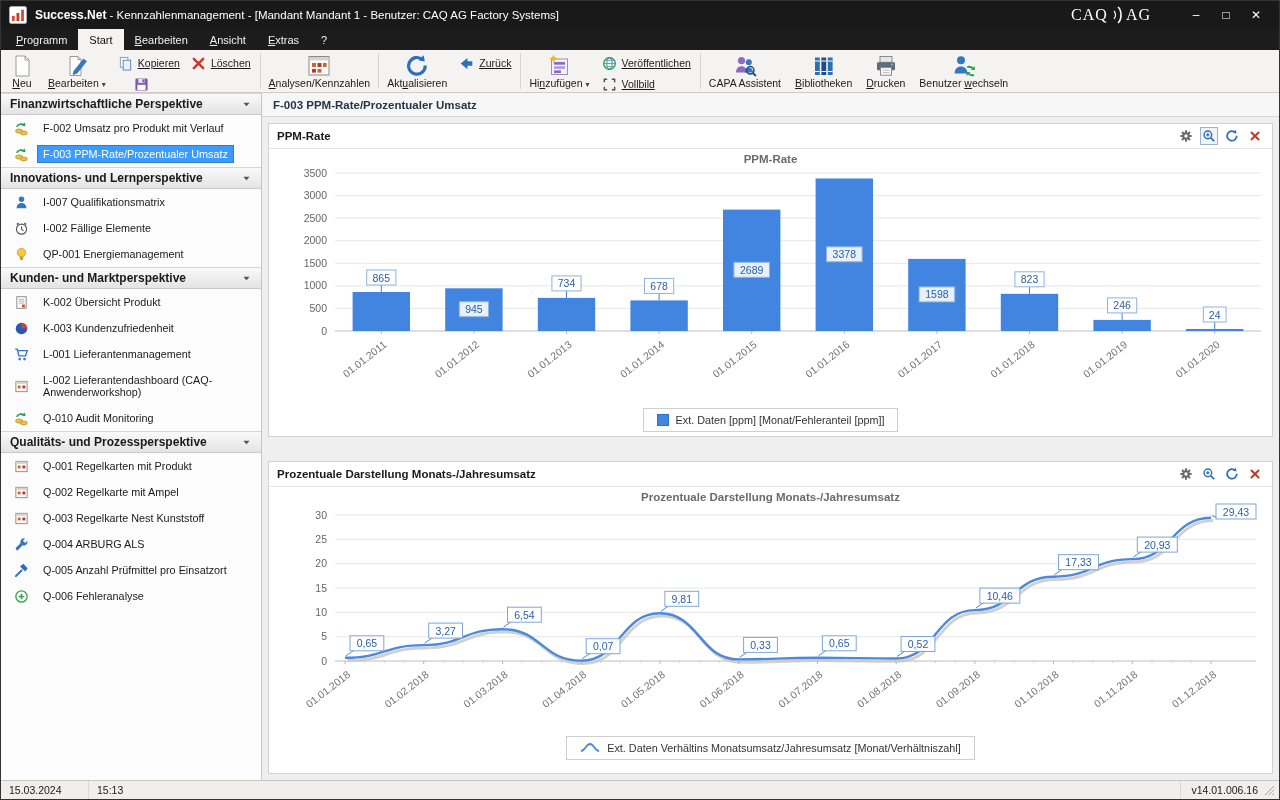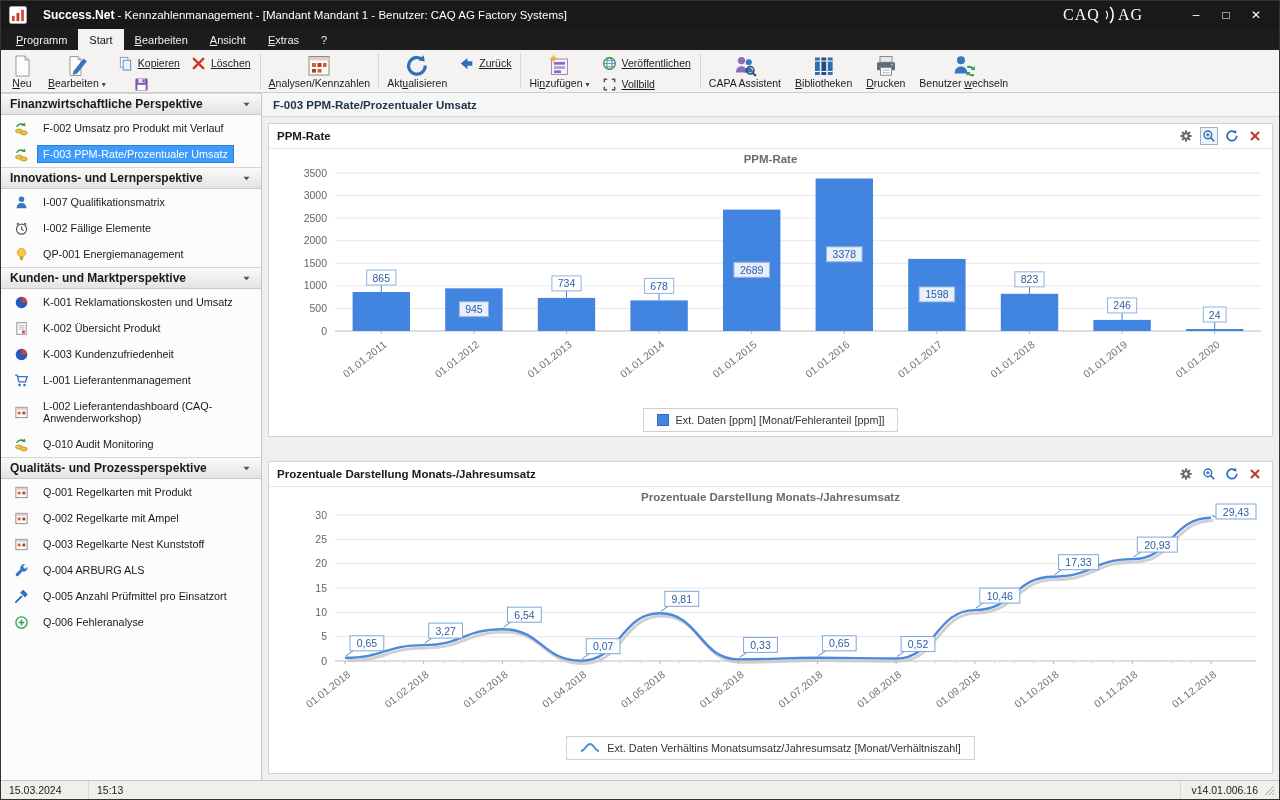--- a/index.html
+++ b/index.html
@@ -2,21 +2,21 @@
 <html><head>
 <meta charset="utf-8">
 <style>
   html,body{margin:0;padding:0;background:#888;}
   *{box-sizing:border-box;}
   .app{width:1280px;height:800px;display:flex;flex-direction:column;background:#f2f1ef;
        font-family:"Liberation Sans",sans-serif;font-size:11px;color:#1a1a1a;overflow:hidden;
        border:1px solid #333;}
   
   .titlebar{height:28px;background:#191919;color:#fff;display:flex;align-items:center;
-            padding:0 10px 0 8px;gap:16px;flex:none;}
+            padding:0 10px 0 8px;gap:8px;flex:none;}
   .app-icon svg{display:block;}
   .title-text{font-size:11.5px;white-space:nowrap;}
   .title-text b{font-size:12px;}
   .caq-logo{margin-left:auto;display:flex;align-items:center;gap:2px;
             font-family:"Liberation Serif",serif;font-size:16px;letter-spacing:1px;color:#fff;}
   .win-controls{display:flex;gap:4px;margin-left:24px;}
   .win-btn{width:26px;height:20px;display:flex;align-items:center;justify-content:center;
            color:#fff;font-size:12px;}
   
   .menubar{height:21px;background:#1c1c1c;display:flex;align-items:stretch;padding-left:4px;flex:none;}
@@ -349,27 +349,20 @@
             <circle cx="8" cy="6" r="4.5" fill="#f6c644" stroke="#d9a72e"></circle>
             <path d="M6.2 10.2h3.6v2.1a1.8 1.8 0 0 1-3.6 0z" fill="#c9992a"></path>
           </svg>
           <span class="lbl">QP-001 Energiemanagement</span>
         </div>
         <div class="side-header">
           <span>Kunden- und Marktperspektive</span>
           <svg viewBox="0 0 16 16">
             <path d="M3.5 5.5L8 10.5l4.5-5z" fill="#555"></path>
           </svg>
-        </div>
-        <div class="side-item">
-          <svg viewBox="0 0 16 16">
-            <circle cx="8" cy="8" r="6.2" fill="#2858b8"></circle>
-            <path d="M8 8V1.8A6.2 6.2 0 0 1 14.2 8z" fill="#d04437"></path>
-          </svg>
-          <span class="lbl">K-001 Reklamationskosten und Umsatz</span>
         </div>
         <div class="side-item">
           <svg viewBox="0 0 16 16">
             <rect x="3" y="1.8" width="10" height="12.4" fill="#fff" stroke="#8a8a8a"></rect>
             <path d="M5 4.6h6M5 6.6h6M5 8.6h6" stroke="#b0b0b0"></path>
             <rect x="8.6" y="10.2" width="3" height="3" fill="#d04437"></rect>
           </svg>
           <span class="lbl">K-002 Übersicht Produkt</span>
         </div>
         <div class="side-item">

